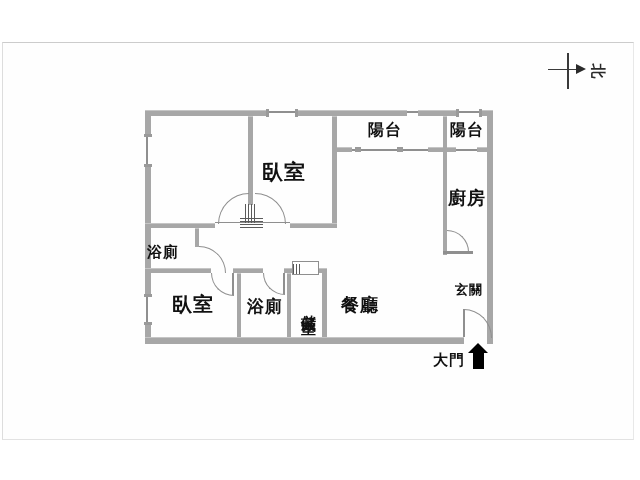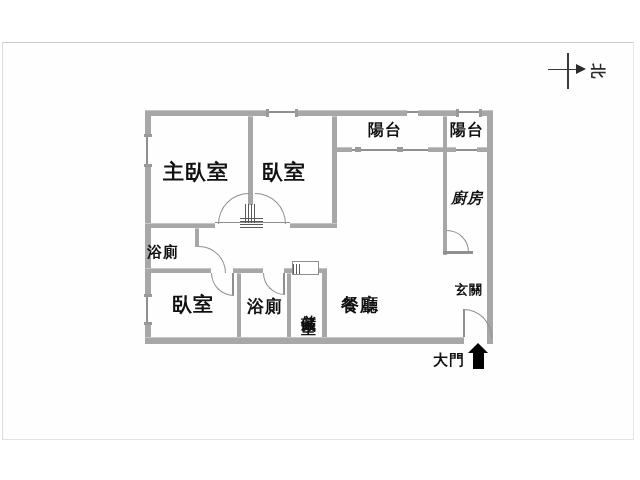--- a/index.html
+++ b/index.html
@@ -114,25 +114,24 @@
   <div class="door-frame" style="left:292px;top:261px;width:25px;height:12px;"></div>
   <div class="hatch-v" style="left:293px;top:264px;width:8px;height:10px;"></div>
 
   <div class="tline" style="left:443px;top:251px;width:30px;height:3px;"></div>
   <div class="arc arc-ne" style="left:447px;top:230px;width:21px;height:21px;"></div>
 
   <div class="tline" style="left:463px;top:309px;width:2px;height:28px;"></div>
   <div class="arc arc-ne" style="left:464px;top:309px;width:27px;height:28px;"></div>
 
 
-  <div class="lbl" style="left:196px;top:172px;font-size:21px;">主臥室</div>
   <div class="lbl" style="left:284px;top:172px;font-size:21px;">臥室</div>
   <div class="lbl" style="left:385px;top:130px;font-size:16px;">陽台</div>
   <div class="lbl" style="left:467px;top:130px;font-size:16px;">陽台</div>
-  <div class="lbl" style="left:467px;top:198px;font-size:15px;font-style:italic;">廚房</div>
+  <div class="lbl" style="left:467px;top:198px;font-size:18px;">廚房</div>
   <div class="lbl" style="left:163px;top:252px;font-size:15px;">浴廁</div>
   <div class="lbl" style="left:193px;top:304px;font-size:20px;">臥室</div>
   <div class="lbl" style="left:265px;top:306px;font-size:17px;">浴廁</div>
   <div class="lbl-v" style="left:308px;top:306px;font-size:15px;">儲藏室</div>
   <div class="lbl" style="left:360px;top:305px;font-size:18px;">餐廳</div>
   <div class="lbl" style="left:469px;top:290px;font-size:13px;">玄關</div>
 
   <div class="lbl" style="left:449px;top:360px;font-size:15px;">大門</div>
   <div id="entrance-arrow-head"></div>
   <div id="entrance-arrow-shaft"></div>

